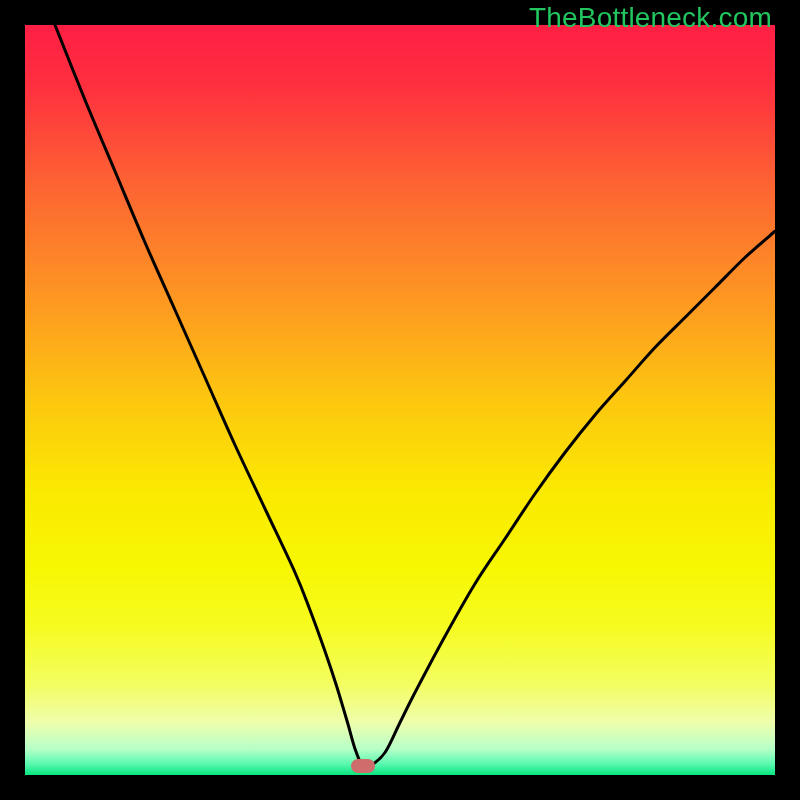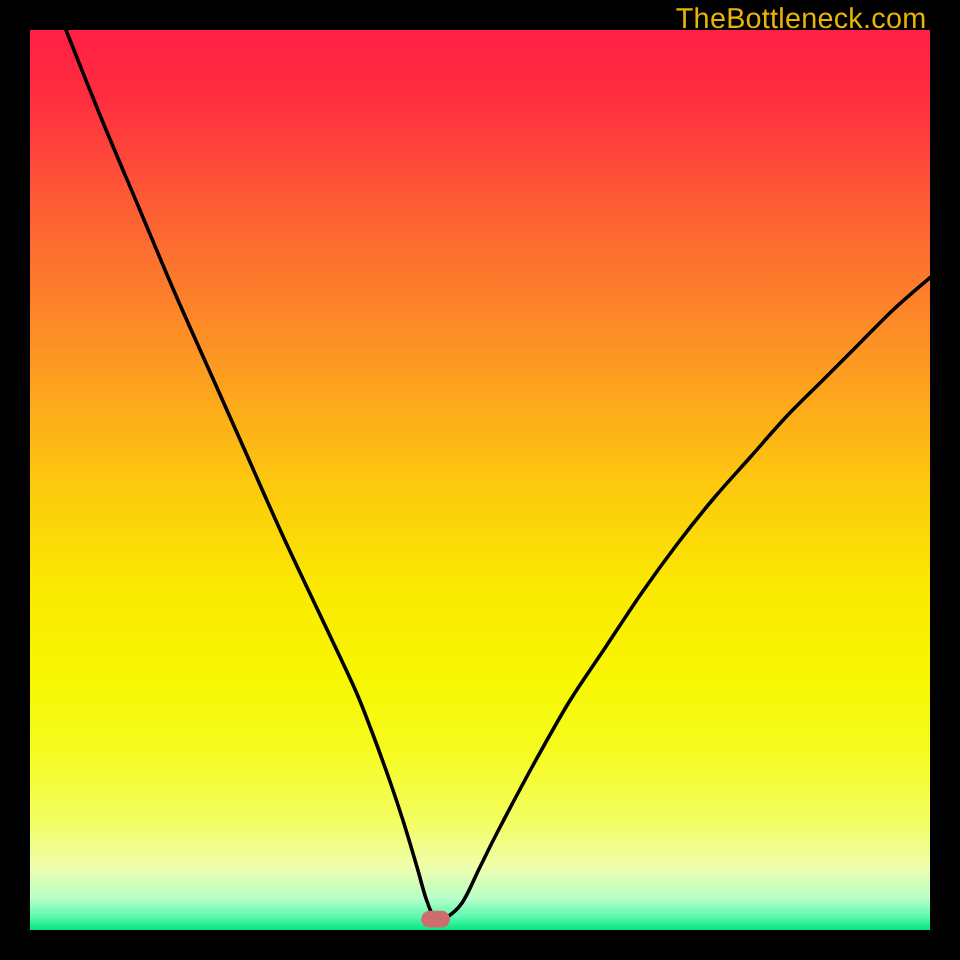--- a/index.html
+++ b/index.html
@@ -16,23 +16,23 @@
     top: 25px;
     width: 750px;
     height: 750px;
     box-sizing: border-box;
   }
   .watermark {
     position: absolute;
     top: 2px;
     right: 28px;
     font-family: Arial, Helvetica, sans-serif;
-    font-size: 24px;
+    font-size: 28px;
     font-weight: 500;
-    color: #eab308;
+    color: #22c55e;
     letter-spacing: 0.2px;
   }
   .marker {
     position: absolute;
     width: 24px;
     height: 14px;
     border-radius: 7px;
     background: #cf6d6c;
   }
   svg { display: block; }

